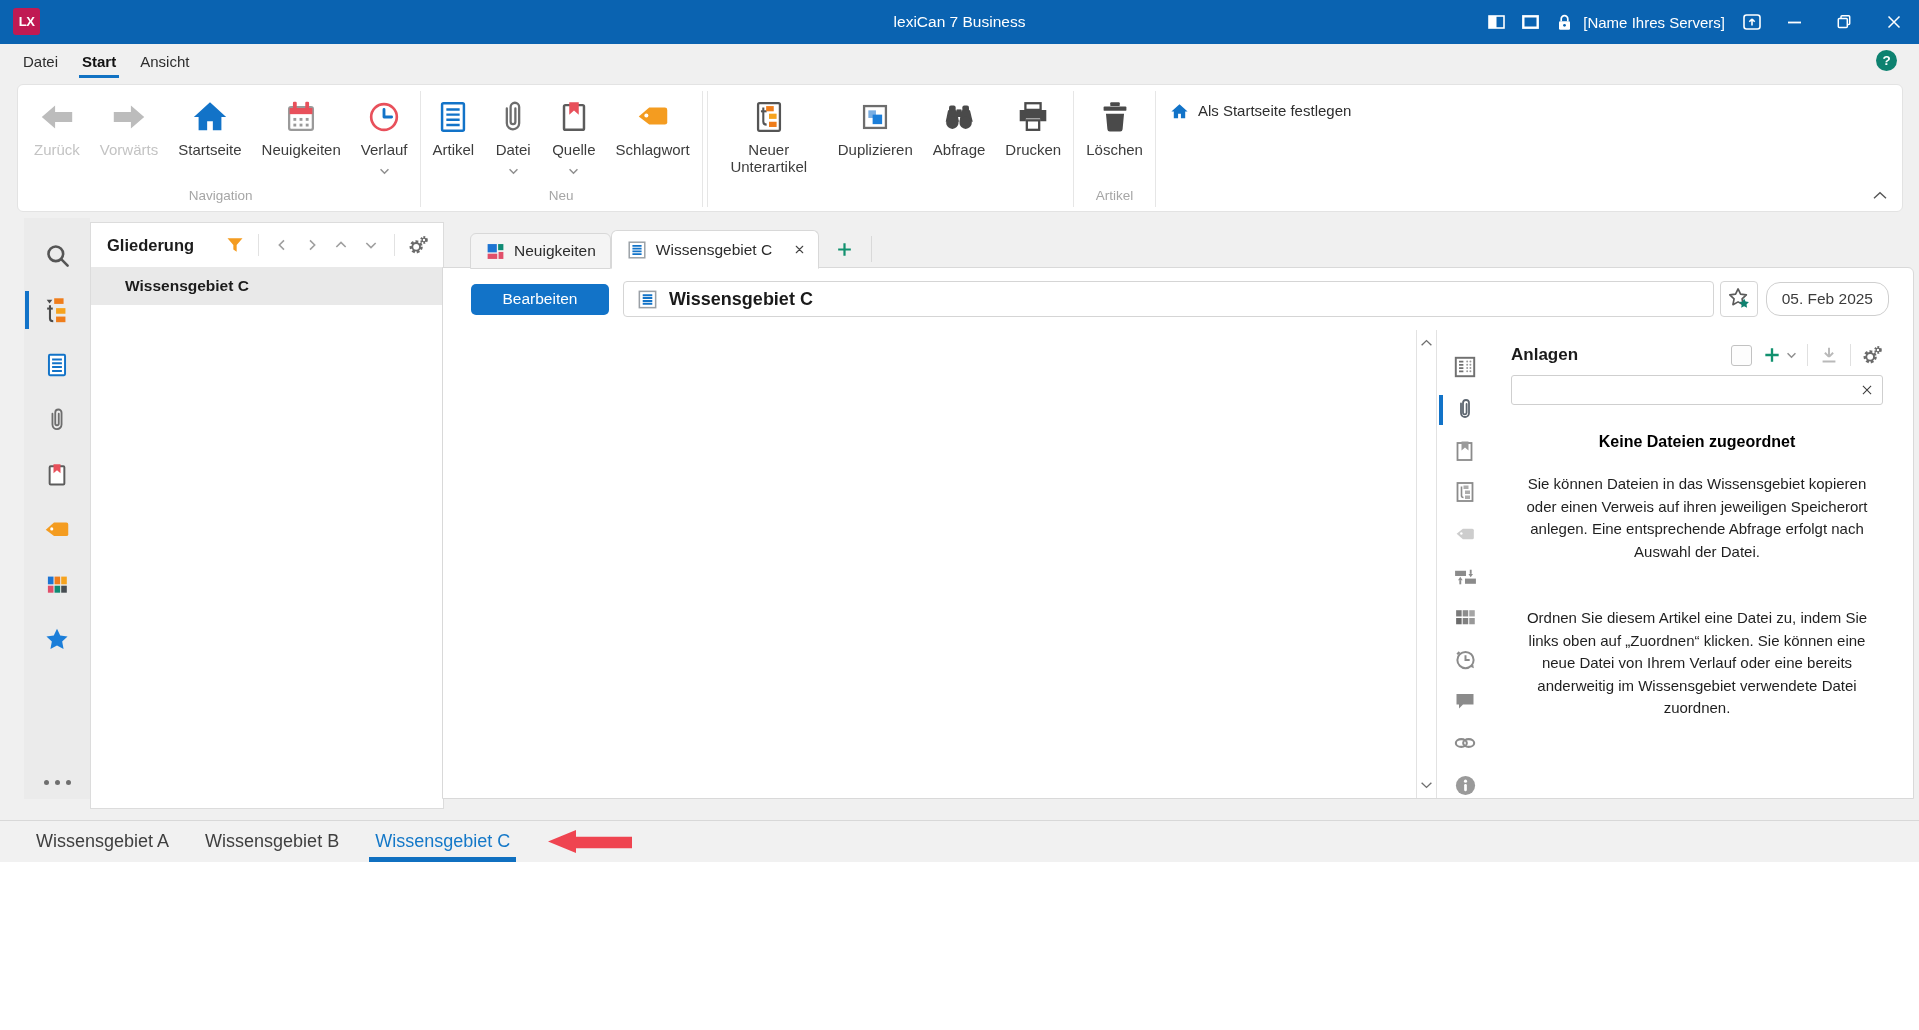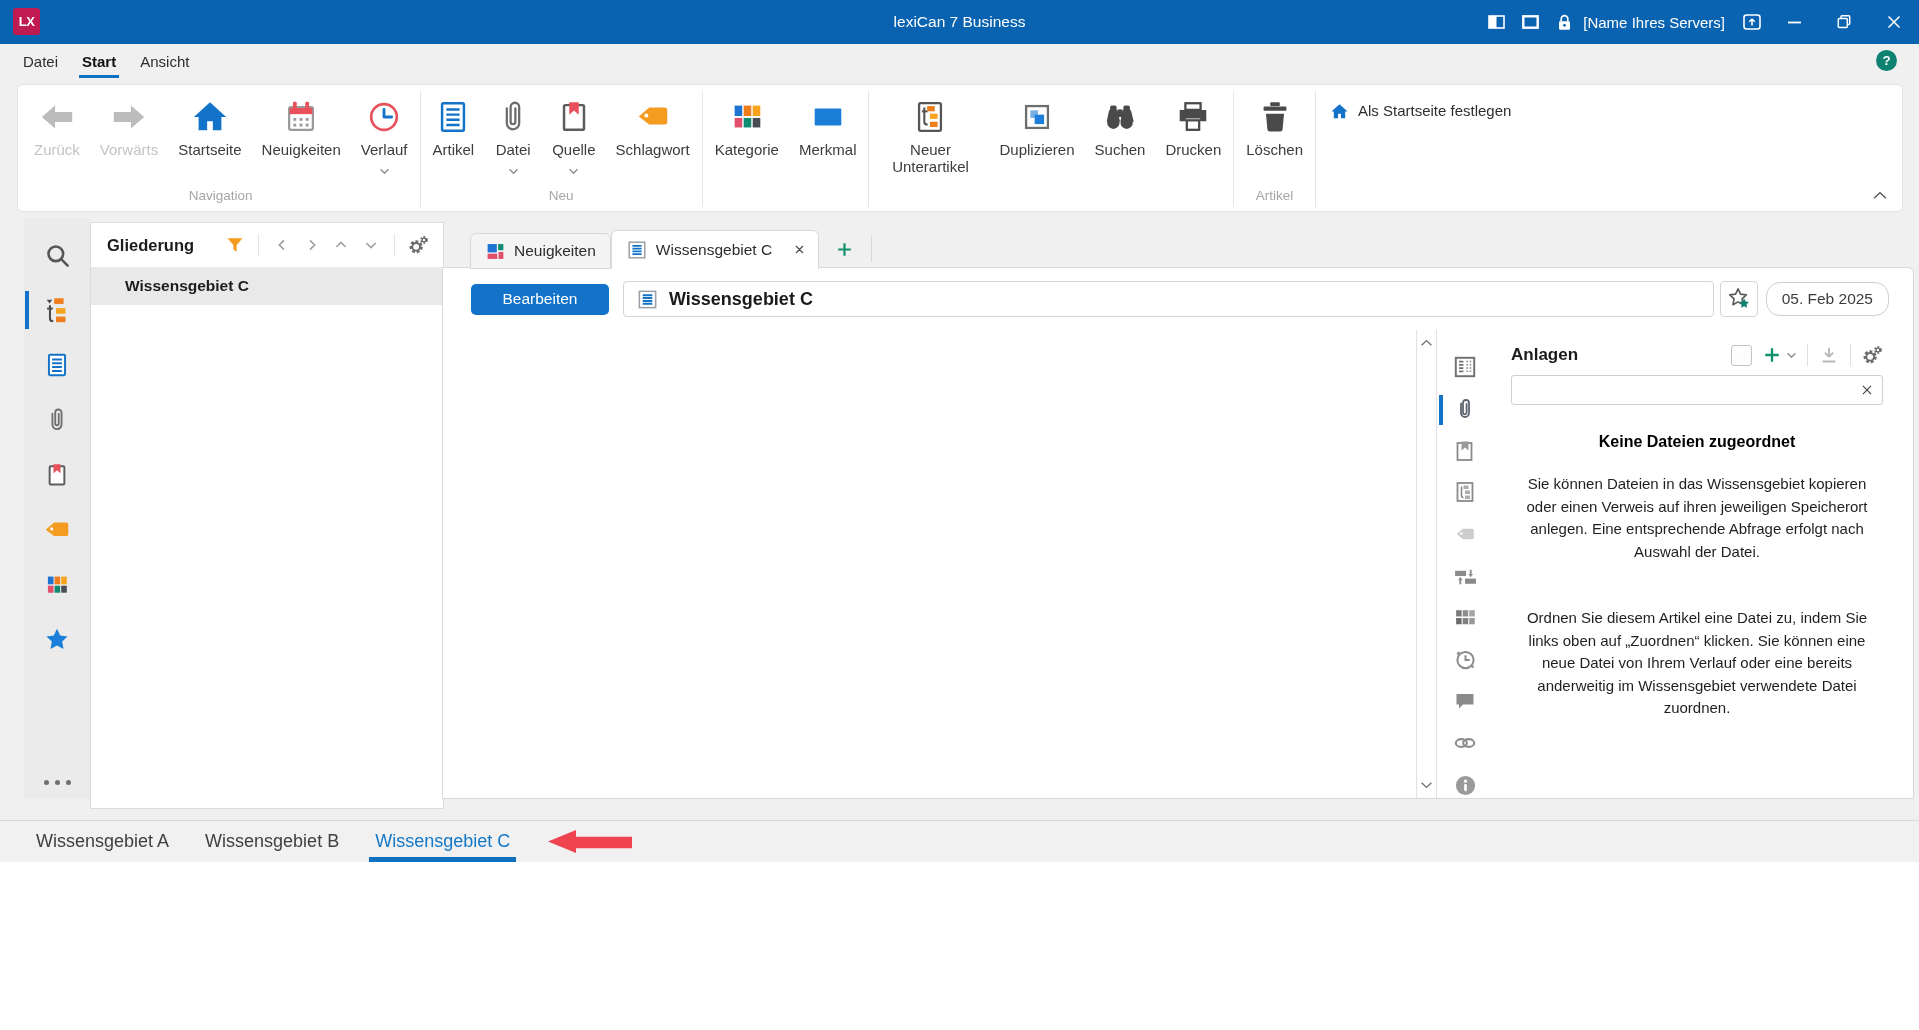--- a/index.html
+++ b/index.html
@@ -274,43 +274,20 @@
                 </svg>
               </span>
             <span class="rtext">Schlagwort</span>
           </div>
         </div>
         <div class="rlabel">Neu</div>
       </div>
       <div class="rsep"></div>
 
       <div class="rgroup">
-        <div class="rrow">
-          <div class="ritem">
-            <span class="ic">
-                <svg width="38" height="38" viewBox="0 0 40 40">
-                  <rect x="7" y="8" width="8" height="11" fill="#1D74D2"></rect>
-                  <rect x="16.5" y="8" width="8" height="11" fill="#EF7D1B"></rect>
-                  <rect x="26" y="8" width="8" height="11" fill="#F6A31E"></rect>
-                  <rect x="7" y="21" width="8" height="10" fill="#E14F6A"></rect>
-                  <rect x="16.5" y="21" width="8" height="10" fill="#0F8B74"></rect>
-                  <rect x="26" y="21" width="8" height="10" fill="#474D52"></rect>
-                </svg>
-              </span>
-            <span class="rtext">Kategorie</span>
-          </div>
-          <div class="ritem">
-            <span class="ic">
-                <svg width="38" height="38" viewBox="0 0 40 40">
-                  <rect x="6" y="11" width="28" height="18" rx="1" fill="#1B7ED9"></rect>
-                </svg>
-              </span>
-            <span class="rtext">Merkmal</span>
-          </div>
-        </div>
         <div class="rlabel"></div>
       </div>
       <div class="rsep"></div>
 
       <div class="rgroup">
         <div class="rrow">
           <div class="ritem two">
             <span class="ic">
                 <svg width="38" height="38" viewBox="0 0 40 40">
                   <rect x="8.5" y="5.5" width="23" height="29" rx="1.5" fill="#fff" stroke="#555" stroke-width="2.4"></rect>
@@ -338,21 +315,21 @@
                 <svg width="38" height="38" viewBox="0 0 40 40" fill="#4A4A4A">
                   <rect x="9.5" y="8" width="7" height="8" rx="2"></rect>
                   <rect x="23.5" y="8" width="7" height="8" rx="2"></rect>
                   <rect x="17.5" y="12" width="5" height="8"></rect>
                   <path d="M8.5 13h9l2.5 12h-14z"></path>
                   <path d="M22.5 13h9l3 12h-14z"></path>
                   <circle cx="13" cy="26" r="6.5"></circle>
                   <circle cx="27" cy="26" r="6.5"></circle>
                 </svg>
               </span>
-            <span class="rtext">Suchen</span>
+            <span class="rtext">Abfrage</span>
           </div>
           <div class="ritem">
             <span class="ic">
                 <svg width="38" height="38" viewBox="0 0 40 40">
                   <rect x="12" y="5.5" width="16" height="7" fill="#fff" stroke="#4A4A4A" stroke-width="2.4"></rect>
                   <path d="M6 12.5h28v12h-6.5v-3h-15v3H6z" fill="#4A4A4A"></path>
                   <rect x="13.5" y="23.5" width="13" height="10" fill="#fff" stroke="#4A4A4A" stroke-width="2.4"></rect>
                 </svg>
               </span>
             <span class="rtext">Drucken</span>

